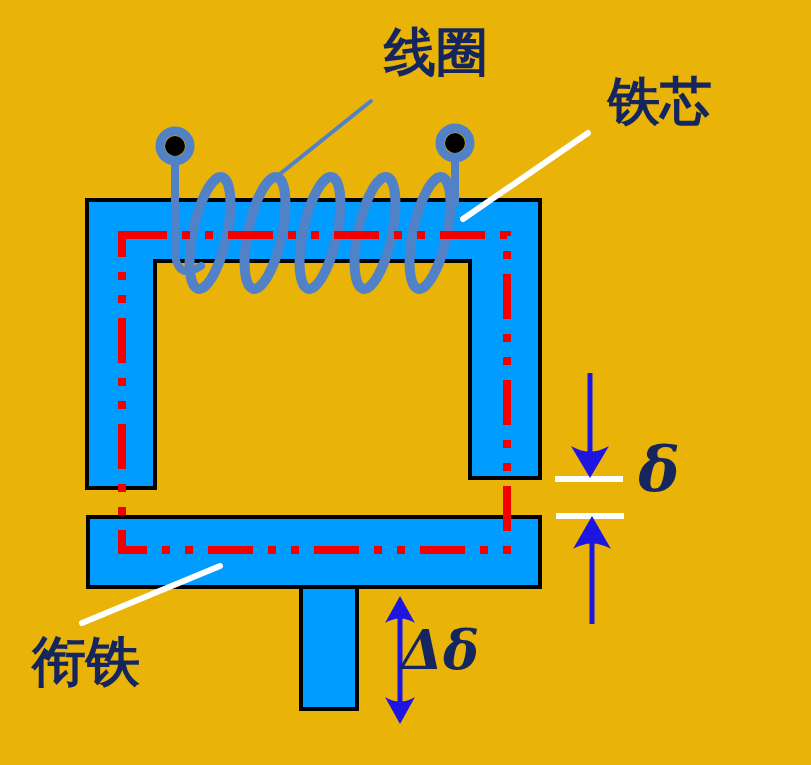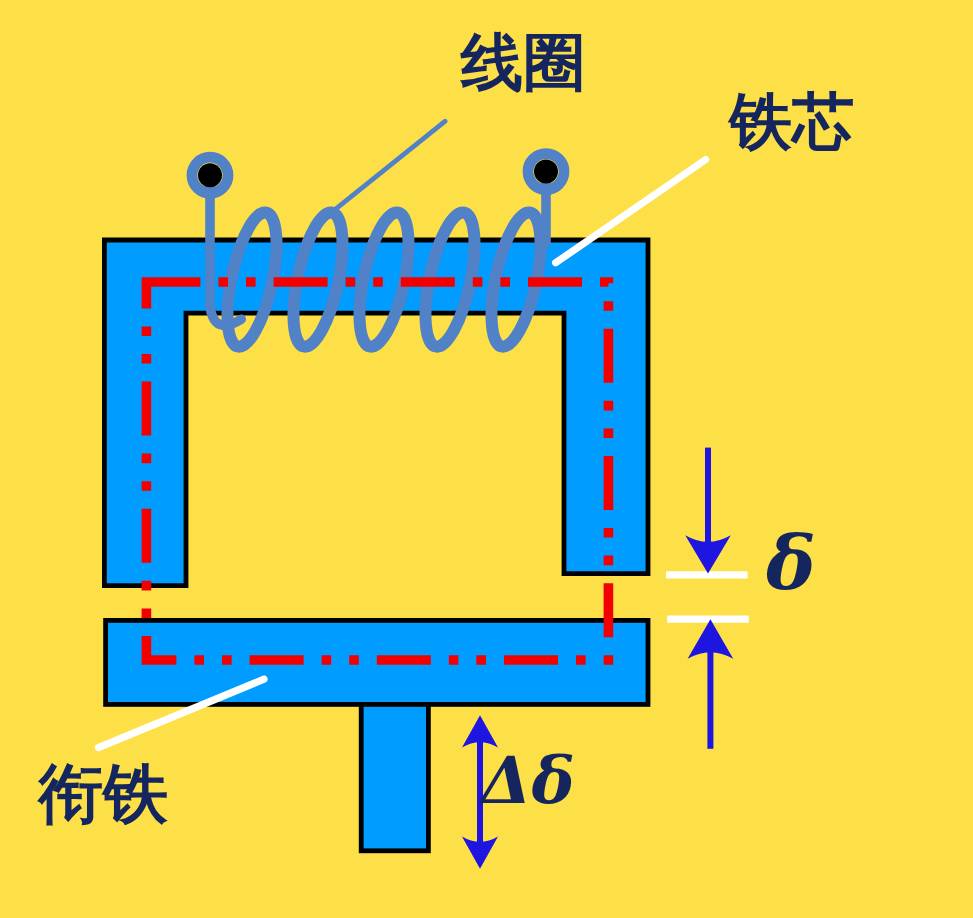--- a/index.html
+++ b/index.html
@@ -1,20 +1,20 @@
 <!DOCTYPE html>
 <html><head>
 <meta charset="utf-8">
 <style>
   html,body{margin:0;padding:0;}
   body{background:#606060;}
   .stage{
     position:relative;
     width:811px;height:765px;
-    background:#fde047;
+    background:#eab308;
     overflow:hidden;
     font-family:"DejaVu Serif","Liberation Serif",serif;
   }
   .stage svg{position:absolute;left:0;top:0;}
   text.cjk-label{
     font-family:"DejaVu Serif","Liberation Serif",serif;
     font-weight:bold;
     fill:#15265F;
   }
   text.greek-label{

